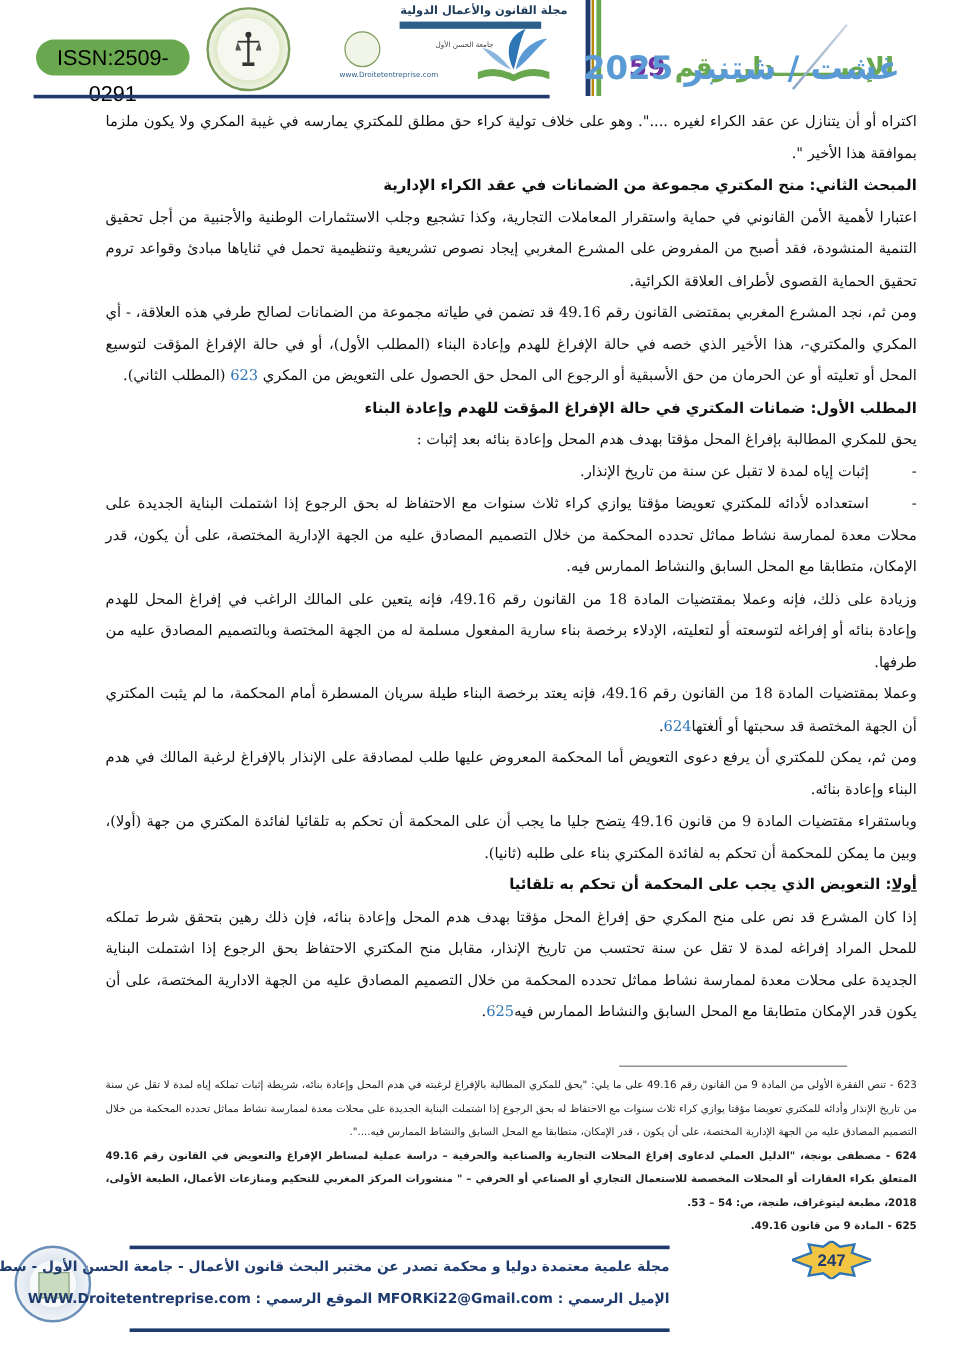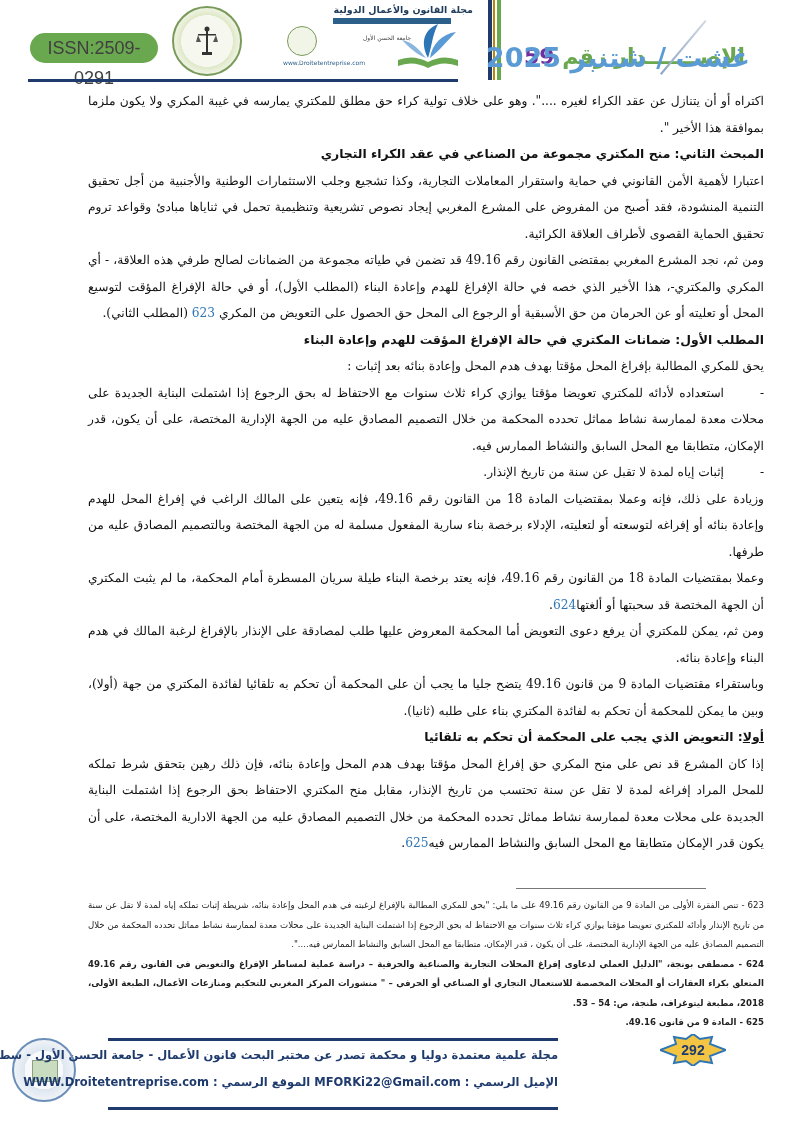--- a/index.html
+++ b/index.html
@@ -1,20 +1,20 @@
 <!DOCTYPE html>
 <html><head>
 <meta charset="utf-8">
 <style>
   html, body { margin:0; padding:0; background:#fff; }
   body { width:794px; height:1123px; position:relative; overflow:hidden; font-family:"DejaVu Sans", sans-serif; color:#111; }
 
   
   .header { position:absolute; left:0; top:0; width:794px; height:84px; }
-  .issn { position:absolute; left:30px; top:33px; width:128px; height:30px; background:#6aa84f; border-radius:15px; color:#404040; font-family:"Liberation Sans", sans-serif; font-size:18px; line-height:30px; text-align:center; }
+  .issn { position:absolute; left:30px; top:33px; width:128px; height:30px; background:#6aa84f; border-radius:15px; color:#000000; font-family:"Liberation Sans", sans-serif; font-size:18px; line-height:30px; text-align:center; }
   .logo-lab { position:absolute; left:172px; top:6px; width:70px; height:70px; border-radius:50%; border:2px solid #7a9a5a; background:radial-gradient(circle,#f6f8ef 55%,#dfe8c8 56%,#eef3e2 70%); box-sizing:border-box; }
   .logo-lab .scale { position:absolute; left:22px; top:18px; width:22px; height:30px; }
   .logo-journal { position:absolute; left:283px; top:4px; width:190px; height:68px; }
   .logo-journal .jt { position:absolute; right:0; top:0; font-size:9.5px; font-weight:bold; color:#1f3b5a; direction:rtl; white-space:nowrap; }
   .logo-journal .jbar { position:absolute; left:50px; top:14px; width:118px; height:6px; background:#2c5f8a; }
   .logo-journal .jurl { position:absolute; left:0; top:55px; font-size:6px; color:#2c5f8a; }
   .logo-journal .mini-seal { position:absolute; left:4px; top:22px; width:28px; height:28px; border-radius:50%; border:1.5px solid #7a9a5a; background:#f1f5e8; }
   .logo-journal .uni { position:absolute; left:80px; top:30px; font-size:6px; color:#444; direction:rtl; }
   .logo-journal .book { position:absolute; left:115px; top:18px; width:60px; height:46px; }
   .sep-bars { position:absolute; left:488px; top:0; width:14px; height:80px; }
@@ -93,27 +93,27 @@
     <span>الإصـــــــدار رقم</span>
     <span class="num">59</span>
   </div>
   <div class="issue-line2">غشت / شتنبر 2025</div>
   <div class="diag-line"></div>
   <div class="header-rule"></div>
 </div>
 
 <div class="content">
   <p>اكتراه أو أن يتنازل عن عقد الكراء لغيره ....". وهو على خلاف تولية كراء حق مطلق للمكتري يمارسه في غيبة المكري ولا يكون ملزما بموافقة هذا الأخير ".</p>
-  <p class="h">المبحث الثاني: منح المكتري مجموعة من الصناعي في عقد الكراء التجاري</p>
+  <p class="h">المبحث الثاني: منح المكتري مجموعة من الضمانات في عقد الكراء الإدارية</p>
   <p>اعتبارا لأهمية الأمن القانوني في حماية واستقرار المعاملات التجارية، وكذا تشجيع وجلب الاستثمارات الوطنية والأجنبية من أجل تحقيق التنمية المنشودة، فقد أصبح من المفروض على المشرع المغربي إيجاد نصوص تشريعية وتنظيمية تحمل في ثناياها مبادئ وقواعد تروم تحقيق الحماية القصوى لأطراف العلاقة الكرائية.</p>
   <p><span>ومن ثم، نجد المشرع المغربي بمقتضى القانون رقم 49.16 قد تضمن في طياته مجموعة من الضمانات لصالح طرفي هذه العلاقة، - أي المكري والمكتري-، هذا الأخير الذي خصه في حالة الإفراغ للهدم وإعادة البناء (المطلب الأول)، أو في حالة الإفراغ المؤقت لتوسيع المحل أو تعليته  أو عن الحرمان من حق الأسبقية أو الرجوع الى المحل حق الحصول على التعويض من المكري </span><a class="ref">623</a><span> (المطلب الثاني).</span></p>
   <p class="h">المطلب الأول: ضمانات المكتري في حالة الإفراغ المؤقت للهدم وإعادة البناء</p>
   <p>يحق للمكري المطالبة بإفراغ المحل مؤقتا بهدف هدم المحل وإعادة بنائه بعد إثبات :</p>
+  <p class="bullet"><span class="dash">-</span><span>إثبات إياه لمدة لا تقبل عن سنة من تاريخ الإنذار.</span></p>
   <p class="bullet"><span class="dash">-</span><span>استعداده لأدائه للمكتري تعويضا مؤقتا يوازي كراء ثلاث سنوات مع الاحتفاظ له بحق الرجوع إذا اشتملت البناية الجديدة على محلات معدة لممارسة نشاط مماثل تحدده المحكمة من خلال التصميم المصادق عليه من الجهة الإدارية المختصة، على أن يكون، قدر الإمكان، متطابقا مع المحل السابق والنشاط الممارس فيه.</span></p>
-  <p class="bullet"><span class="dash">-</span><span>إثبات إياه لمدة لا تقبل عن سنة من تاريخ الإنذار.</span></p>
   <p>وزيادة على ذلك، فإنه وعملا بمقتضيات المادة 18 من القانون رقم 49.16، فإنه يتعين على المالك الراغب في إفراغ المحل للهدم وإعادة بنائه أو إفراغه لتوسعته أو لتعليته، الإدلاء برخصة بناء سارية المفعول مسلمة له من الجهة المختصة وبالتصميم المصادق عليه من طرفها.</p>
   <p><span>وعملا بمقتضيات المادة 18 من القانون رقم 49.16، فإنه يعتد برخصة البناء طيلة سريان المسطرة أمام المحكمة، ما لم يثبت المكتري أن الجهة المختصة قد سحبتها أو ألغتها</span><a class="ref-b">624</a><span>.</span></p>
   <p>ومن ثم، يمكن للمكتري أن يرفع دعوى التعويض أما المحكمة المعروض عليها طلب لمصادقة على الإنذار بالإفراغ لرغبة المالك في هدم البناء وإعادة بنائه.</p>
   <p>وباستقراء مقتضيات المادة 9 من قانون 49.16 يتضح جليا ما يجب أن على المحكمة أن تحكم به تلقائيا لفائدة المكتري من جهة (أولا)، وبين ما يمكن للمحكمة أن تحكم به لفائدة المكتري بناء على طلبه (ثانيا).</p>
   <p class="h"><span class="u">أولا</span><span>: التعويض الذي يجب على المحكمة أن تحكم به تلقائيا</span></p>
   <p><span>إذا كان المشرع قد نص على منح المكري حق إفراغ المحل مؤقتا بهدف هدم المحل وإعادة بنائه، فإن ذلك رهين بتحقق شرط تملكه للمحل المراد إفراغه لمدة لا تقل عن سنة تحتسب من تاريخ الإنذار، مقابل منح المكتري الاحتفاظ بحق الرجوع إذا اشتملت البناية الجديدة على محلات معدة لممارسة نشاط مماثل تحدده المحكمة من خلال التصميم المصادق عليه من الجهة الادارية المختصة، على أن يكون قدر الإمكان متطابقا مع المحل السابق والنشاط الممارس فيه</span><a class="ref-b">625</a><span>.</span></p>
 </div>
 
 <div class="fn-rule"></div>
 <div class="footnotes">
@@ -133,15 +133,15 @@
     <span class="ltr">MFORKi22@Gmail.com</span>
     <span>الموقع الرسمي :</span>
     <span class="ltr">WWW.Droitetentreprise.com</span>
   </div>
   <div class="f-rule-bot"></div>
 
   <div class="page-badge">
     <svg width="66" height="32" viewBox="0 0 66 32" style="position:absolute;left:0;top:0;">
       <polygon points="33,0 40,5 52,3 50,10 66,16 50,22 52,29 40,27 33,32 26,27 14,29 16,22 0,16 16,10 14,3 26,5" fill="#f4c542" stroke="#2e75b6" stroke-width="2"></polygon>
     </svg>
-    <div class="num">292</div>
+    <div class="num">247</div>
   </div>
 </div>
 
 </body></html>

